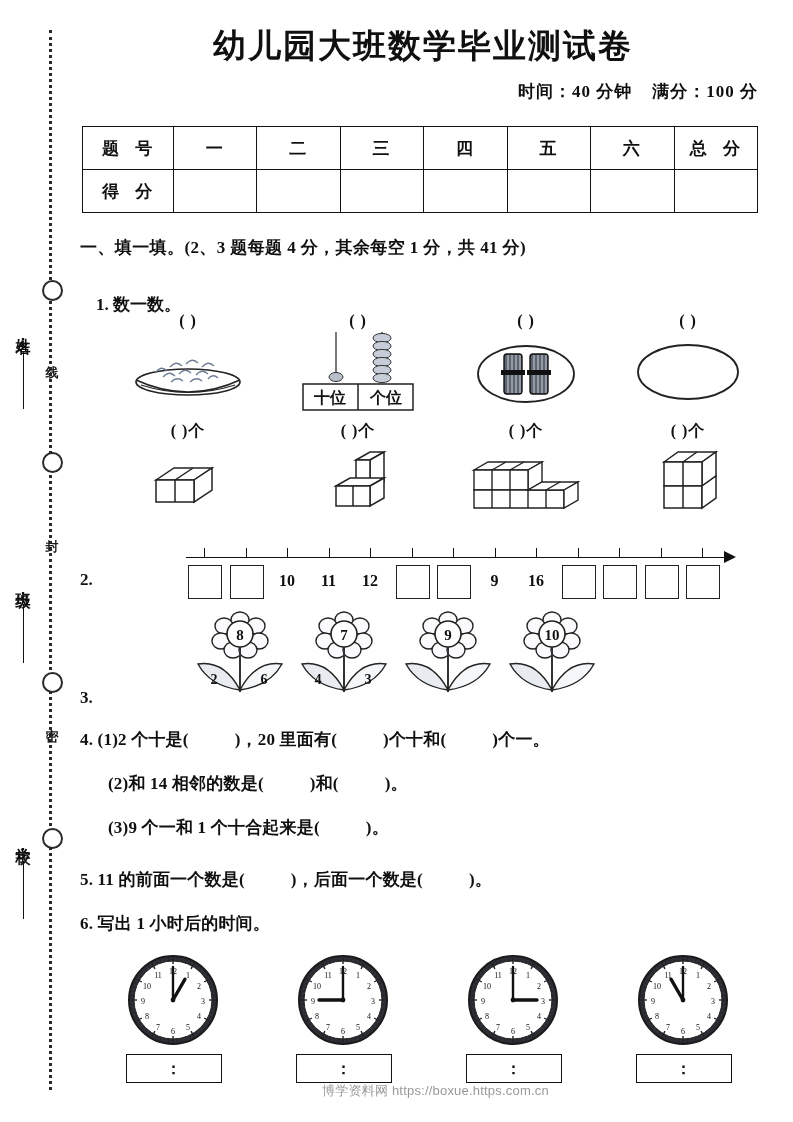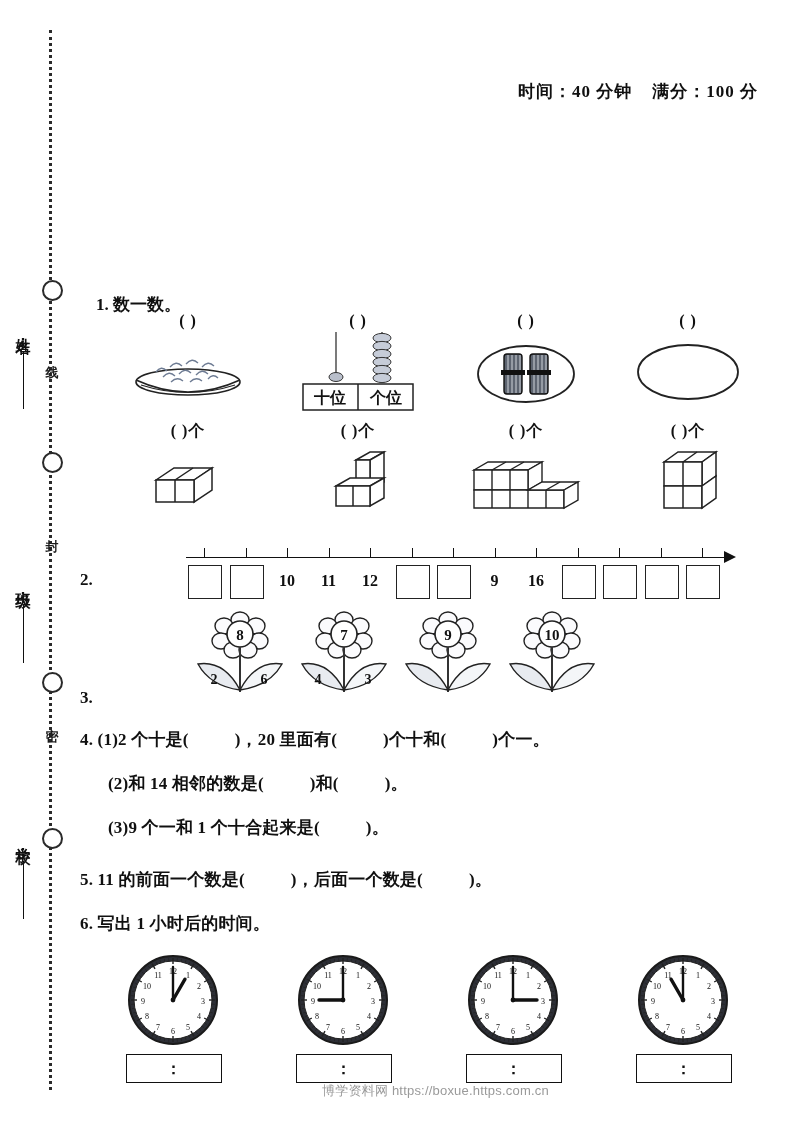--- a/index.html
+++ b/index.html
@@ -177,26 +177,52 @@
     <div class="seal-char c2">封</div>
     <div class="seal-char c3">密</div>
 
     <div class="vfield f1"><span>姓名：</span><span class="vline"></span></div>
     <div class="vfield f2"><span>班级：</span><span class="vline"></span></div>
     <div class="vfield f3"><span>学校：</span><span class="vline"></span></div>
   </div>
 
   <div class="content">
 
+    <div class="title">幼儿园大班数学毕业测试卷</div>
 
     <div class="subinfo">
       <span>时间：40 分钟</span><span class="gap"></span><span>满分：100 分</span>
     </div>
 
-
+    <table class="score">
+      <tbody>
+          <tr>
+        <td class="hcell">题 号</td>
+        <td>一</td>
+        <td>二</td>
+        <td>三</td>
+        <td>四</td>
+        <td>五</td>
+        <td>六</td>
+        <td>总 分</td>
+      </tr>
+      <tr>
+        <td class="hcell">得 分</td>
+        <td></td>
+        <td></td>
+        <td></td>
+        <td></td>
+        <td></td>
+        <td></td>
+        <td></td>
+      </tr>
+    </tbody>
+      </table>
+
+    <div class="sec-head">一、填一填。(2、3 题每题 4 分，其余每空 1 分，共 41 分)</div>
 
     <div class="q1-head">
       <span>1.</span>
       <span>数一数。</span>
     </div>
 
     <div class="q1r1">
 
       <div class="cellbox" style="left:20px;">
         <svg class="art" viewBox="0 0 160 82">

